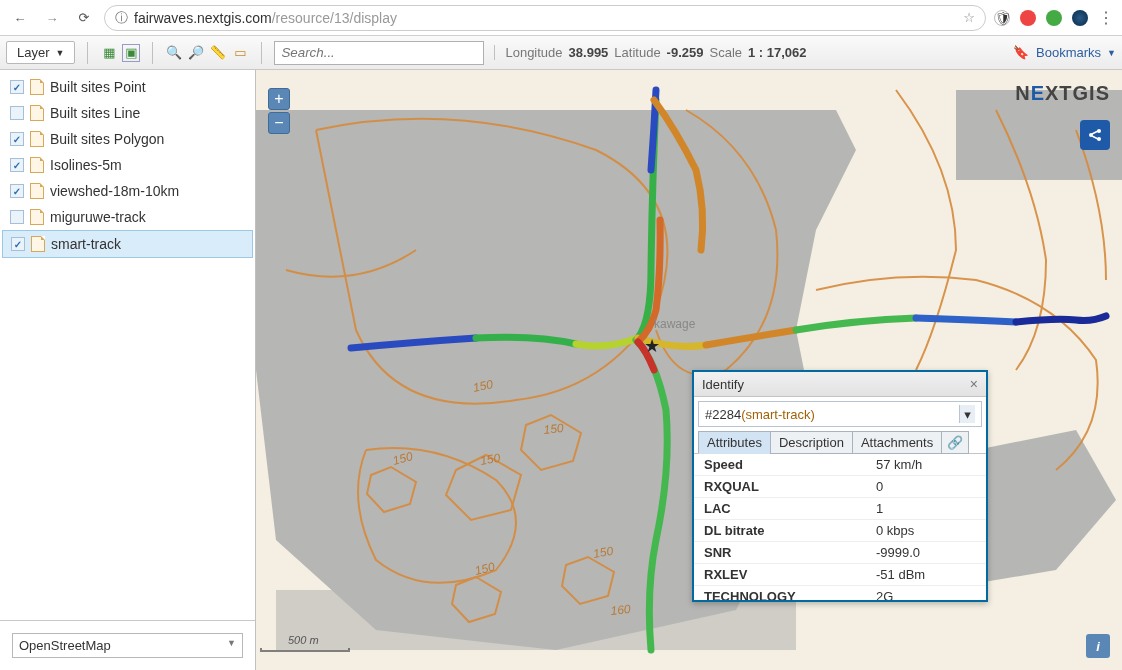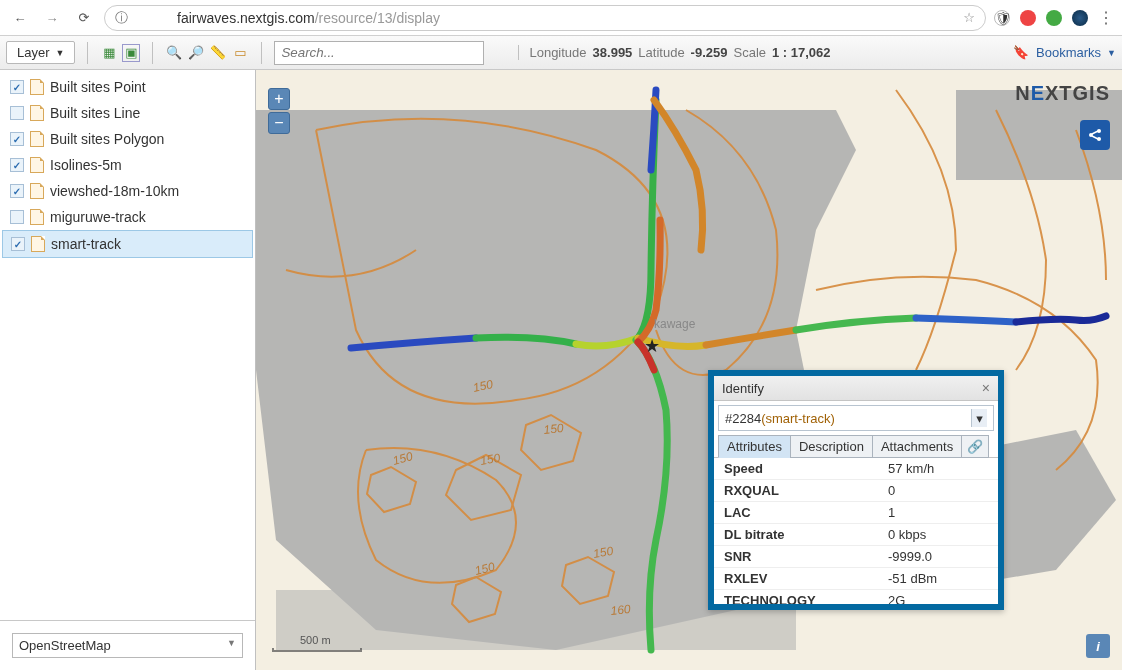--- a/index.html
+++ b/index.html
@@ -3,33 +3,33 @@
 <meta charset="utf-8">
 <style>
 * { box-sizing: border-box; margin: 0; padding: 0; }
 body { font-family: Arial, sans-serif; font-size: 13px; color: #333; background: #fff; width: 1122px; height: 670px; overflow: hidden; }
 
 
 .browser-bar { display: flex; align-items: center; height: 36px; border-bottom: 1px solid #d0d0d0; padding: 0 8px; background: #fff; gap: 8px; }
 .nav-btn { width: 24px; height: 24px; display: flex; align-items: center; justify-content: center; color: #888; cursor: pointer; }
 .nav-btn.enabled { color: #555; }
 .url-bar { flex: 1; display: flex; align-items: center; border: 1px solid #ccc; border-radius: 14px; height: 26px; padding: 0 10px; gap: 6px; }
-.url-text { font-size: 14px; color: #999; flex: 1; white-space: nowrap; overflow: hidden; margin-left: 43px; }
+.url-text { font-size: 14px; color: #999; flex: 1; white-space: nowrap; overflow: hidden; }
 .url-text .domain { color: #333; }
 .ext-icons { display: flex; gap: 10px; align-items: center; }
 .ext-icon { width: 16px; height: 16px; border-radius: 50%; display: inline-block; }
 
 
 .app-bar { display: flex; align-items: center; height: 34px; border-bottom: 1px solid #c8c8c8; background: linear-gradient(#fafafa,#ececec); padding: 0 6px; gap: 10px; }
 .layer-btn { border: 1px solid #b8b8b8; background: #fff; padding: 3px 10px; display: flex; align-items: center; gap: 6px; border-radius: 2px; }
 .tool-group { display: flex; gap: 4px; align-items: center; }
 .tool-sep { width: 1px; height: 22px; background: #c0c0c0; margin: 0 2px; }
 .tool-icon { width: 18px; height: 18px; display: inline-flex; align-items: center; justify-content: center; border: 1px solid transparent; }
 .search-input { flex: 0 0 210px; border: 1px solid #b0b0b0; height: 24px; padding: 0 6px; font-style: italic; color: #888; background: #fff; }
-.coord-box { font-size: 13px; color: #444; display: flex; gap: 6px; align-items: center; border-left: 1px solid #c0c0c0; padding-left: 10px; margin-left: 24px; }
+.coord-box { font-size: 13px; color: #444; display: flex; gap: 6px; align-items: center; border-left: 1px solid #c0c0c0; padding-left: 10px; }
 .coord-box .lbl { color: #777; }
 .bookmarks { margin-left: auto; display: flex; align-items: center; gap: 6px; color: #2b5ea0; }
 
 
 .content { display: flex; height: 600px; }
 .sidebar { width: 256px; border-right: 1px solid #c0c0c0; background: #fff; display: flex; flex-direction: column; }
 .layer-list { flex: 1; overflow: auto; padding: 4px 2px; }
 .layer-item { display: flex; align-items: center; gap: 6px; padding: 5px 8px; font-size: 14px; color: #333; }
 .layer-item.selected { background: #d9ecfa; border: 1px solid #9cc8e6; }
 .chk { width: 14px; height: 14px; border: 1px solid #a7bfd6; background: #eaf3fa; display: inline-flex; align-items: center; justify-content: center; }
@@ -40,26 +40,26 @@
 .basemap-sel { width: 100%; border: 1px solid #b8b8b8; background: #fff; padding: 4px 6px; display: flex; justify-content: space-between; }
 
 
 .map-wrap { flex: 1; position: relative; overflow: hidden; }
 .zoom-ctrl { position:absolute; left:12px; top:18px; display:flex; flex-direction:column; }
 .zoom-btn { width:22px; height:22px; background:#5a87b6; color:#fff; border:1px solid #3f6b99; font-size:16px; display:flex; align-items:center; justify-content:center; margin-bottom:2px; border-radius:3px; }
 .logo { position:absolute; right:12px; top:12px; font-size:20px; font-weight:bold; letter-spacing:1px; color:#444; font-family: 'Arial Black', sans-serif; }
 .logo .blue { color:#1e5aa8; }
 .share-btn { position:absolute; right:12px; top:50px; width:30px; height:30px; background:#1e5aa8; border-radius:4px; display:flex; align-items:center; justify-content:center; color:#fff; }
 .info-btn { position:absolute; right:12px; bottom:12px; width:24px;height:24px;background:#5a87b6; border-radius:3px; color:#fff; display:flex;align-items:center;justify-content:center; font-style: italic; font-weight: bold;}
-.scale-bar { position:absolute; left:16px; bottom:18px; }
+.scale-bar { position:absolute; left:4px; bottom:18px;font-style:italic; }
 .scale-line { width:90px; height:4px; border:2px solid rgba(80,80,80,0.7); border-top:none; }
 .scale-text { font-size:11px; color:#555; position:relative; top:-2px; left:28px;}
 
 
-.identify { position:absolute; left:452px; top:300px; width:296px; background:#fff; border:6px solid #0369a1; box-shadow:0 2px 6px rgba(0,0,0,0.25); font-size:13px; }
+.identify { position:absolute; left:436px; top:300px; width:296px; background:#fff; border:2px solid #0369a1; box-shadow:0 2px 6px rgba(0,0,0,0.25); font-size:13px; }
 .identify-head { background:linear-gradient(#f0f0f0,#e2e2e2); border-bottom:1px solid #c4c4c4; padding:4px 8px; display:flex; align-items:center; }
 .identify-close { margin-left:auto; color:#777; cursor:pointer; font-size: 14px; }
 .identify-sel { margin:4px; border:1px solid #b8c4d0; background:#fff; padding:3px 6px; display:flex; align-items:center; }
 .identify-sel .fade { color:#a16207; }
 .identify-sel .dd { margin-left:auto; width:16px;height:18px;border-left:1px solid #b8c4d0; display:flex;align-items:center;justify-content:center;background:#e8eef5;}
 .tabs { display:flex; margin:2px 4px 0 4px; }
 .tab { border:1px solid #aab3bd; padding:3px 8px; margin-right:-1px; background:#eef1f4; font-size:13px; }
 .tab.active { background:#d2e4f4; border-bottom-color:#d2e4f4;}
 .tab.icon { padding:3px 5px; }
 .attrs { border-top:1px solid #c4c4c4; margin-top:-1px; max-height:150px; overflow:hidden; }

